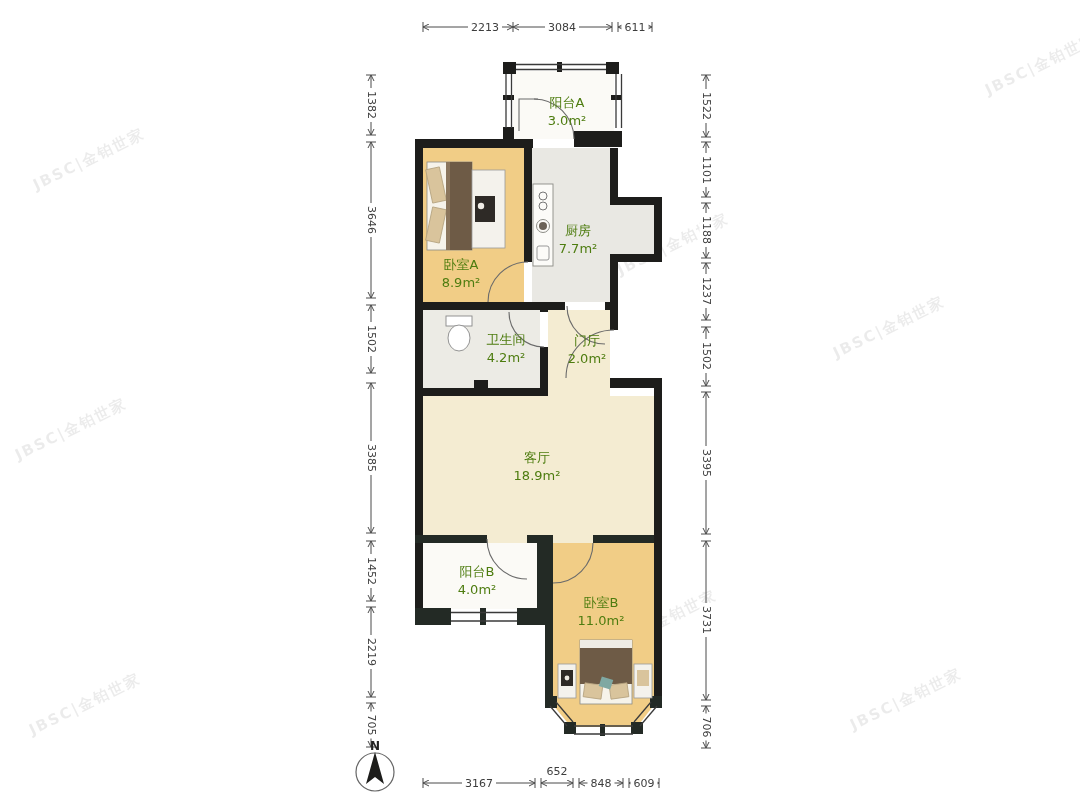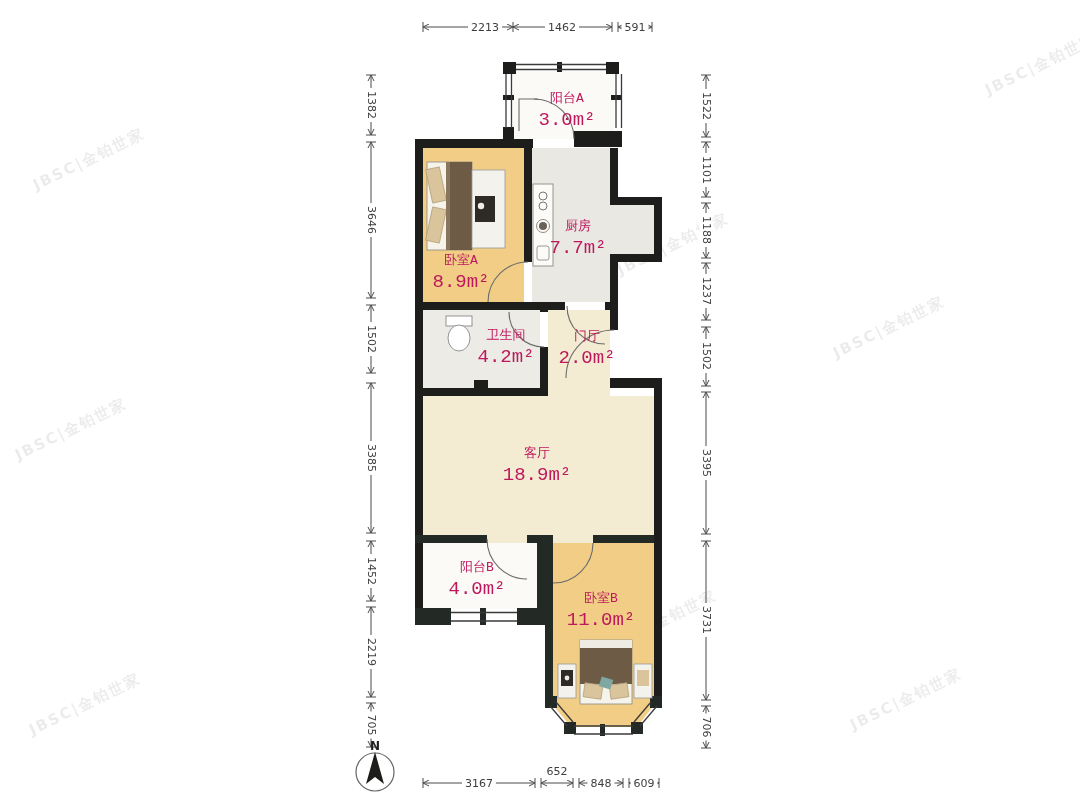--- a/index.html
+++ b/index.html
@@ -3,22 +3,22 @@
 <meta charset="utf-8">
 <style>
   html,body{margin:0;padding:0;background:#fff;}
   .page{position:relative;width:1080px;height:806px;background:#ffffff;overflow:hidden;
         font-family:"DejaVu Sans",sans-serif;}
   .plan-svg{position:absolute;left:0;top:0;}
   .dim{position:absolute;font-size:11px;color:#3d3d3d;background:#fff;padding:0 3px;
        transform:translate(-50%,-50%);white-space:nowrap;}
   .dim.v{transform:translate(-50%,-50%) rotate(90deg);}
   .room-label{position:absolute;transform:translate(-50%,-50%);text-align:center;
-       color:#be185d;font-size:13px;line-height:1.35;white-space:nowrap;font-family:Liberation Mono, monospace;}
-  .room-label .area{font-size:19px;}
+       color:#4d7c0f;font-size:13px;line-height:1.35;white-space:nowrap;}
+  .room-label .area{font-size:13px;}
   .wm{position:absolute;transform:rotate(-26deg);font-weight:bold;font-size:15px;
       color:rgba(0,0,0,0.08);letter-spacing:2px;white-space:nowrap;pointer-events:none;}
   .north-label{position:absolute;transform:translate(-50%,-50%);font-size:12px;
       font-weight:bold;color:#222;}
 </style>
 </head>
 <body>
 
 <div class="page">
 
@@ -272,22 +272,22 @@
   <div class="room-label" style="left:477px;top:581px">
     <div>阳台B</div>
       <div class="area">4.0m²</div>
   </div>
   <div class="room-label" style="left:601px;top:612px">
     <div>卧室B</div>
       <div class="area">11.0m²</div>
   </div>
 
   <span class="dim" style="left:485px;top:27px">2213</span>
-  <span class="dim" style="left:562px;top:27px">1462</span>
-  <span class="dim" style="left:635px;top:27px">591</span>
+  <span class="dim" style="left:562px;top:27px">3084</span>
+  <span class="dim" style="left:635px;top:27px">611</span>
 
   <span class="dim" style="left:479px;top:783px">3167</span>
   <span class="dim" style="left:557px;top:771px">652</span>
   <span class="dim" style="left:601px;top:783px">848</span>
   <span class="dim" style="left:644px;top:783px">609</span>
 
   <span class="dim v" style="left:371px;top:105px">1382</span>
   <span class="dim v" style="left:371px;top:220px">3646</span>
   <span class="dim v" style="left:371px;top:339px">1502</span>
   <span class="dim v" style="left:371px;top:458px">3385</span>

